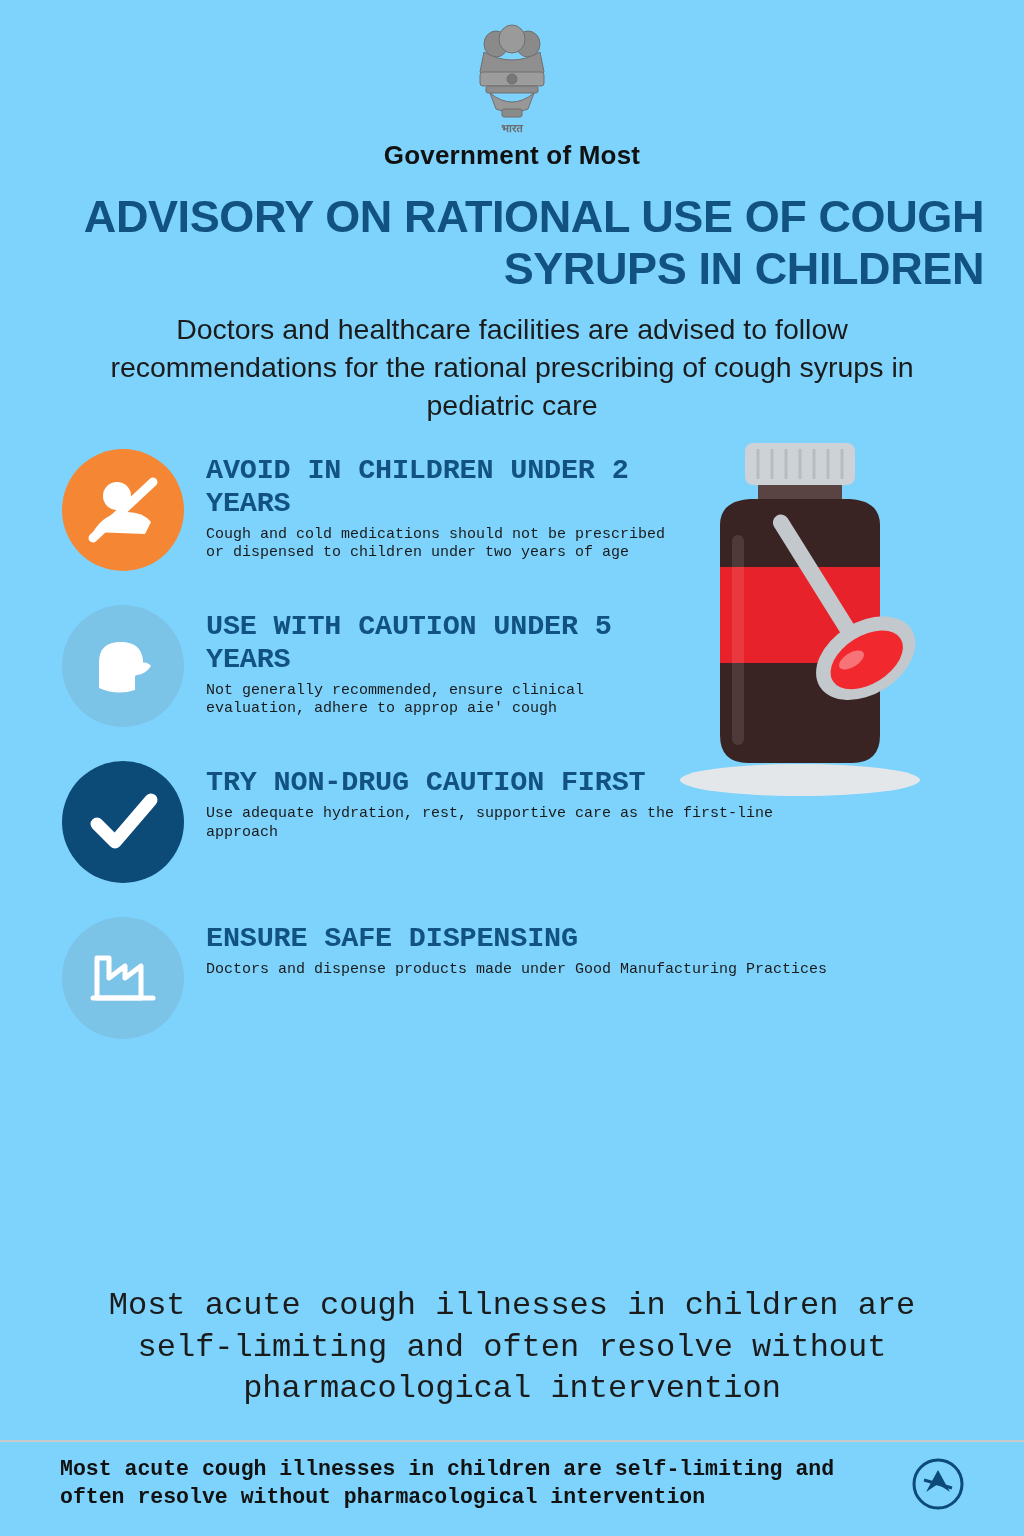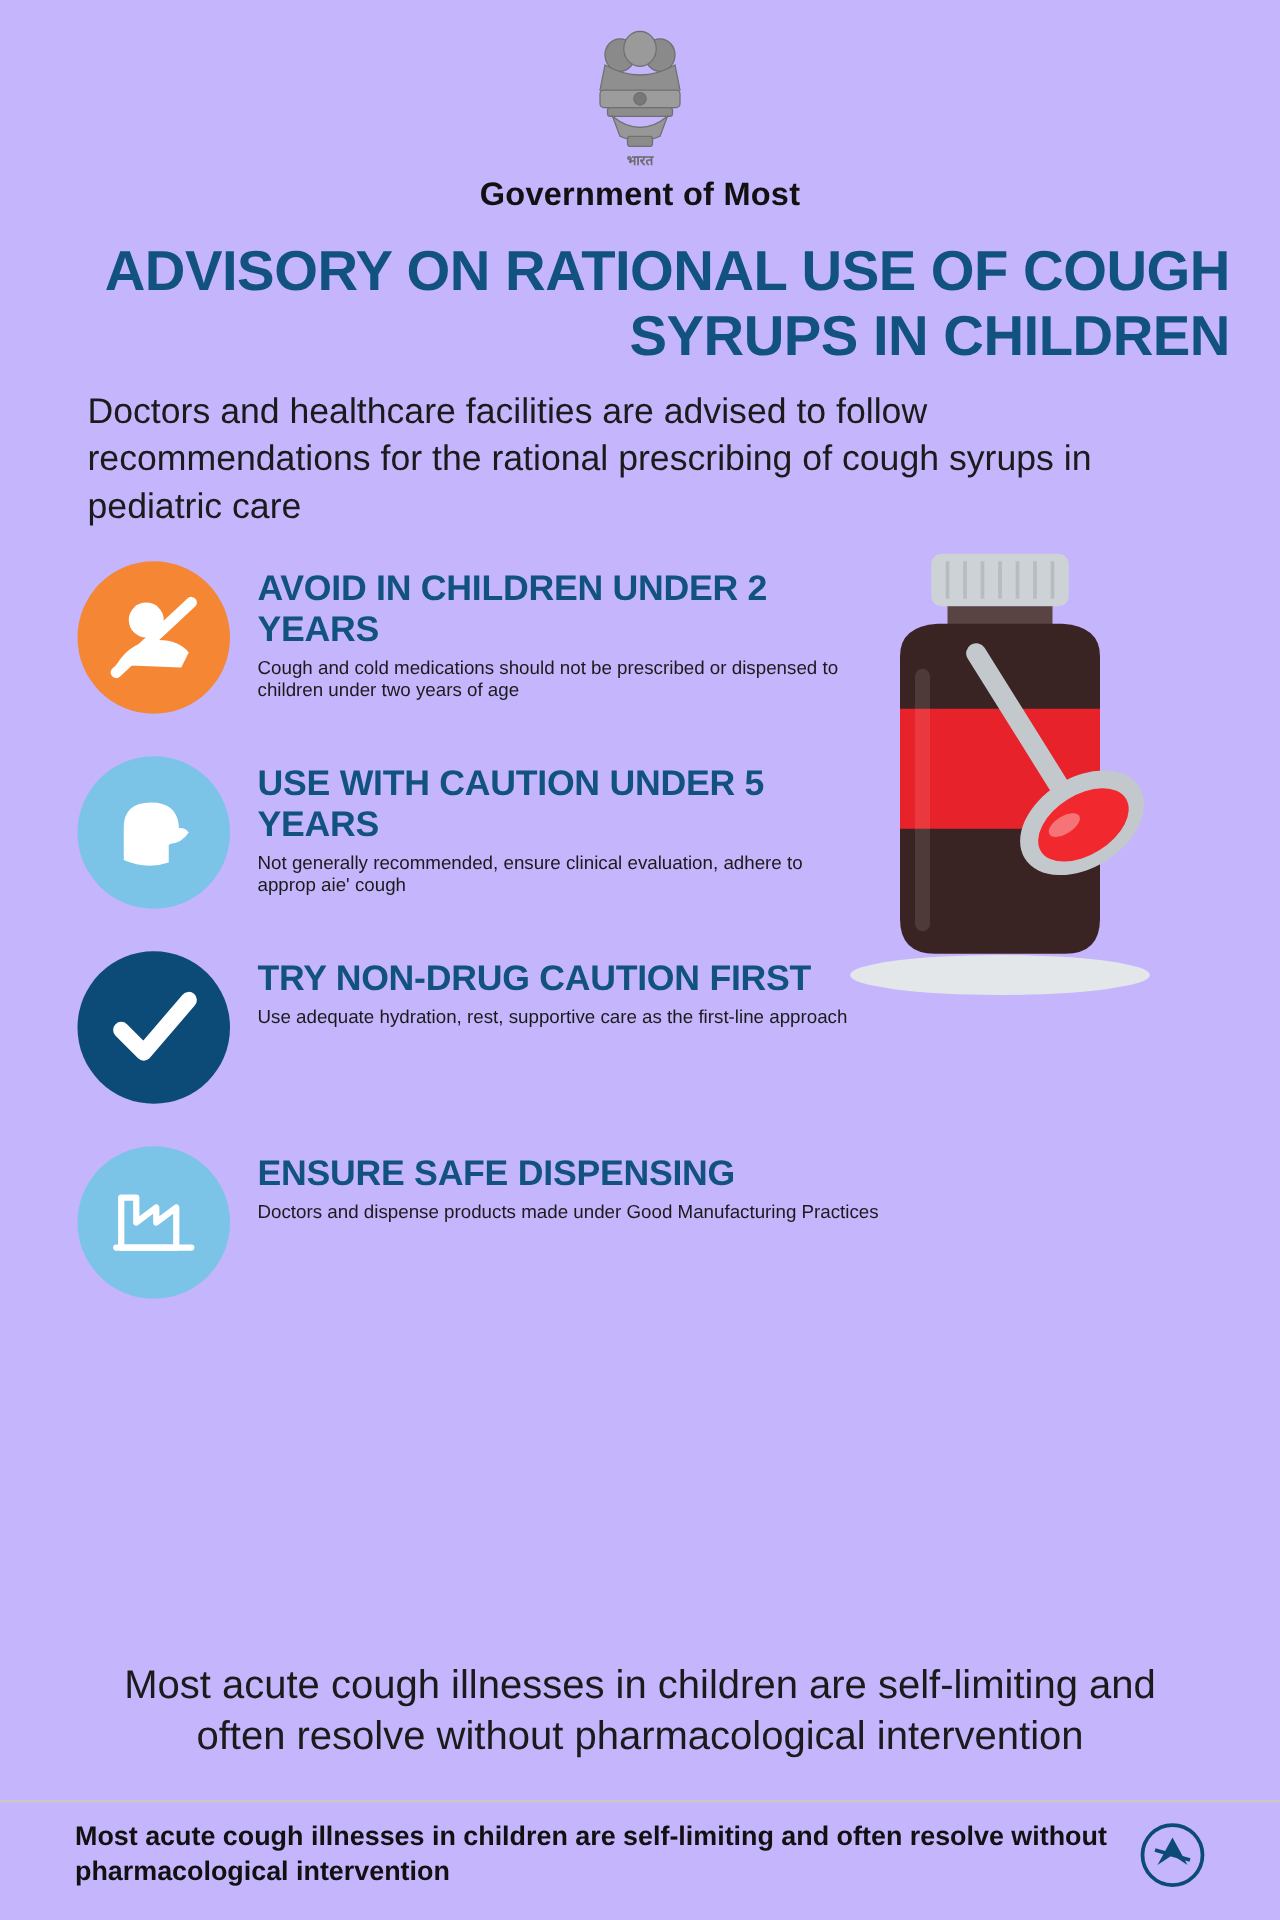--- a/index.html
+++ b/index.html
@@ -7,21 +7,21 @@
     width: 1024px;
     height: 1536px;
     background: #ffffff;
     font-family: "Liberation Sans", sans-serif;
     overflow: hidden;
   }
   .poster {
     position: relative;
     width: 1024px;
     height: 1536px;
-    background: #c4b5fd;
+    background: #7dd3fc;
     display: flex;
     flex-direction: column;
   }
 
   
   .emblem-wrap {
     margin-top: 18px;
     display: flex;
     flex-direction: column;
     align-items: center;
@@ -44,31 +44,32 @@
     text-align: right;
     color: #115281;
     font-weight: 800;
     font-size: 45px;
     line-height: 1.16;
     letter-spacing: -0.4px;
     padding: 0 40px;
   }
   .subtitle {
     margin-top: 16px;
-    text-align: left;
+    text-align: center;
     color: #1b1b1b;
     font-size: 28.5px;
     line-height: 1.33;
     padding: 0 70px;
   }
 
   
   .body-region {
     position: relative;
     flex: 1;
+    font-family: Liberation Mono, monospace;
   }
 
   
   .bottle-art {
     position: absolute;
     right: 44px;
     top: 10px;
     width: 330px;
     height: 370px;
   }

